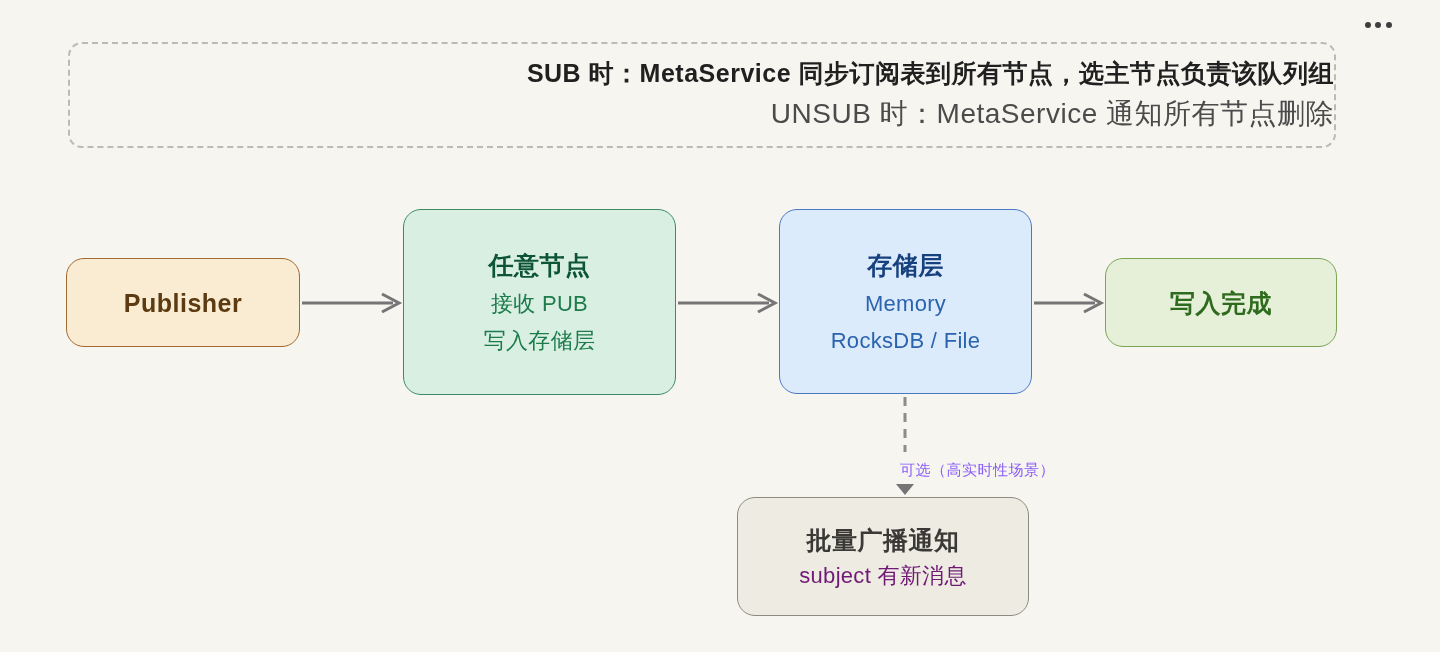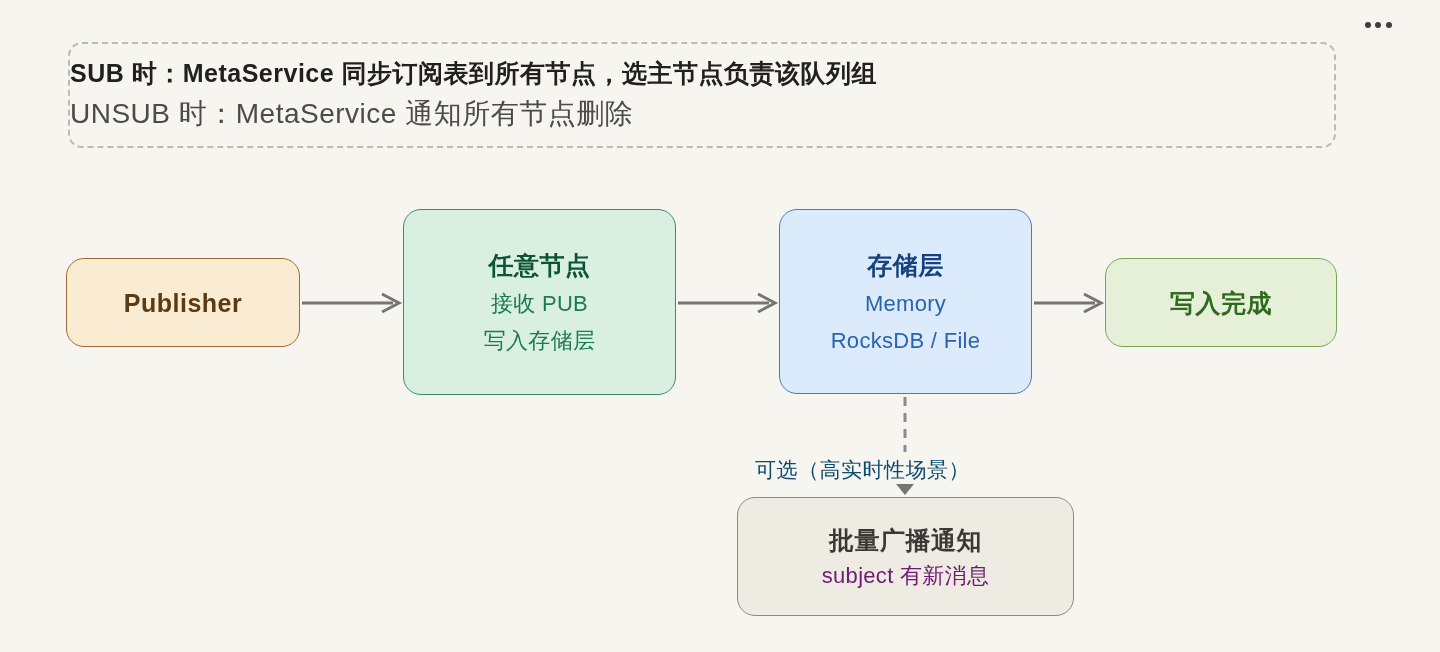--- a/index.html
+++ b/index.html
@@ -16,21 +16,21 @@
     position:absolute;left:1356px;top:12px;width:44px;height:26px;
     display:flex;align-items:center;justify-content:center;gap:4.5px;
     background:transparent;border:none;cursor:pointer;padding:0;
   }
   .more-btn .dot{width:6px;height:6px;border-radius:50%;background:#3f3f3f;}
 
   
   .note{
     position:absolute;left:68px;top:42px;width:1268px;height:106px;
     border:2px dashed #bcbab1;border-radius:14px;box-sizing:border-box;
-    display:flex;flex-direction:column;align-items:flex-start;justify-content:center;gap:5px;
+    display:flex;flex-direction:column;align-items:flex-end;justify-content:center;gap:5px;
   }
   .note-title{font-size:25px;font-weight:700;color:#202020;letter-spacing:.5px;}
   .note-sub{font-size:28px;color:#4b4b4b;letter-spacing:.5px;}
 
   
   .node{
     position:absolute;box-sizing:border-box;
     display:flex;flex-direction:column;align-items:center;justify-content:center;
     border-radius:18px;
   }
@@ -45,30 +45,30 @@
   #anynode .t{color:#0d5434;}
   #anynode .s{color:#1e7b4b;}
 
   #storage{left:779px;top:209px;width:253px;height:185px;background:#dcebfb;border:1.5px solid #4a79c4;}
   #storage .t{color:#16407e;}
   #storage .s{color:#2a64ae;}
 
   #done{left:1105px;top:258px;width:232px;height:89px;background:#e6f0d9;border:1.5px solid #7ba455;text-align:right;}
   #done .t{color:#2f6b1e;}
 
-  #broadcast{left:737px;top:497px;width:337px;height:119px;background:#edebe2;border:1.5px solid #8c8b80;}
+  #broadcast{left:737px;top:497px;width:292px;height:119px;background:#edebe2;border:1.5px solid #8c8b80;}
   #broadcast .t{color:#3a3935;line-height:38px;}
   #broadcast .s{color:#701a75;line-height:33px;}
 
   
   .overlay{position:absolute;left:0;top:0;width:1440px;height:652px;pointer-events:none;}
 
   .edge-label{
     position:absolute;left:755px;top:455px;width:300px;height:30px;
-    text-align:left;font-size:21px;line-height:30px;color:#0c4a6e;letter-spacing:.5px;
+    text-align:right;font-size:15px;line-height:30px;color:#8b5cf6;letter-spacing:.5px;
   }
 </style>
 </head>
 <body>
 
 <div id="canvas">
 
   <button class="more-btn">
     <span style="display:flex;gap:4.5px;">
       <span class="dot"></span>

